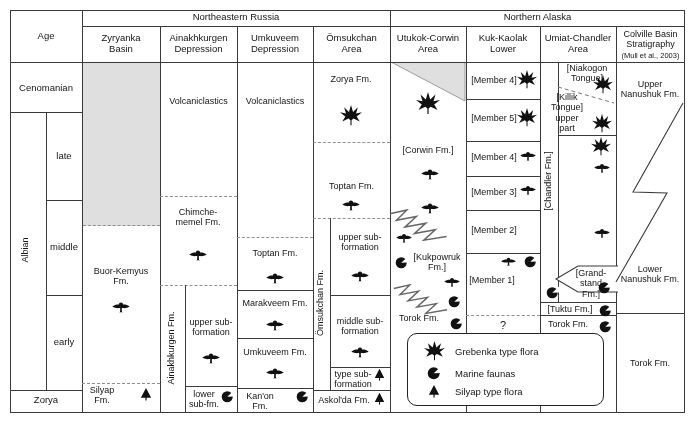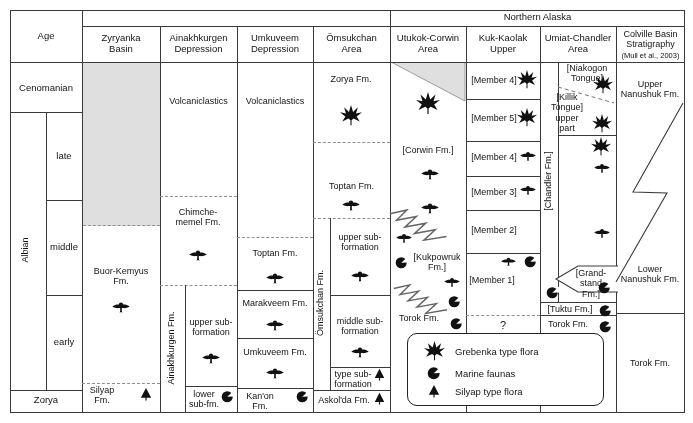--- a/index.html
+++ b/index.html
@@ -116,27 +116,28 @@
     </svg>
   <div class="hl" style="left:540px;top:302px;width:76px"></div>
   <div class="hl" style="left:540px;top:315px;width:76px"></div>
 
   <svg class="ic" style="left:612px;top:60px" width="76" height="226" viewBox="0 0 76 226">
       <polyline points="71,43 21,132 55,133 4,222" fill="none" stroke="#3a3a3a" stroke-width="1.1"></polyline>
     </svg>
   <div class="hl" style="left:616px;top:313px;width:69px"></div>
 
   <div class="txt t95" style="left:10px;top:31px;width:72px">Age</div>
+  <div class="txt t95" style="left:82px;top:12px;width:308px">Northeastern Russia</div>
   <div class="txt t95" style="left:390px;top:12px;width:295px">Northern Alaska</div>
   <div class="txt t95" style="left:96px;top:33px;width:50px">Zyryanka Basin</div>
   <div class="txt t95" style="left:162px;top:33px;width:73px">Ainakhkurgen Depression</div>
   <div class="txt t95" style="left:239px;top:33px;width:72px">Umkuveem Depression</div>
   <div class="txt t95" style="left:323px;top:33px;width:57px">Ömsukchan Area</div>
   <div class="txt t95" style="left:392px;top:33px;width:72px">Utukok-Corwin Area</div>
-  <div class="txt t95" style="left:473px;top:33px;width:60px">Kuk-Kaolak Upper</div>
+  <div class="txt t95" style="left:473px;top:33px;width:60px">Kuk-Kaolak Lower</div>
   <div class="txt t95" style="left:542px;top:33px;width:72px">Umiat-Chandler Area</div>
   <div class="txt" style="left:618px;top:29px;width:65px">
     <span>Colville Basin Stratigraphy</span><br>
     <span class="t8">(Mull et al., 2003)</span>
   </div>
 
   <div class="txt t95" style="left:10px;top:83px;width:72px">Cenomanian</div>
   <div class="vtxt t95" style="left:-24px;top:245px">Albian</div>
   <div class="txt t95" style="left:46px;top:151px;width:36px">late</div>
   <div class="txt t95" style="left:46px;top:242px;width:36px">middle</div>

